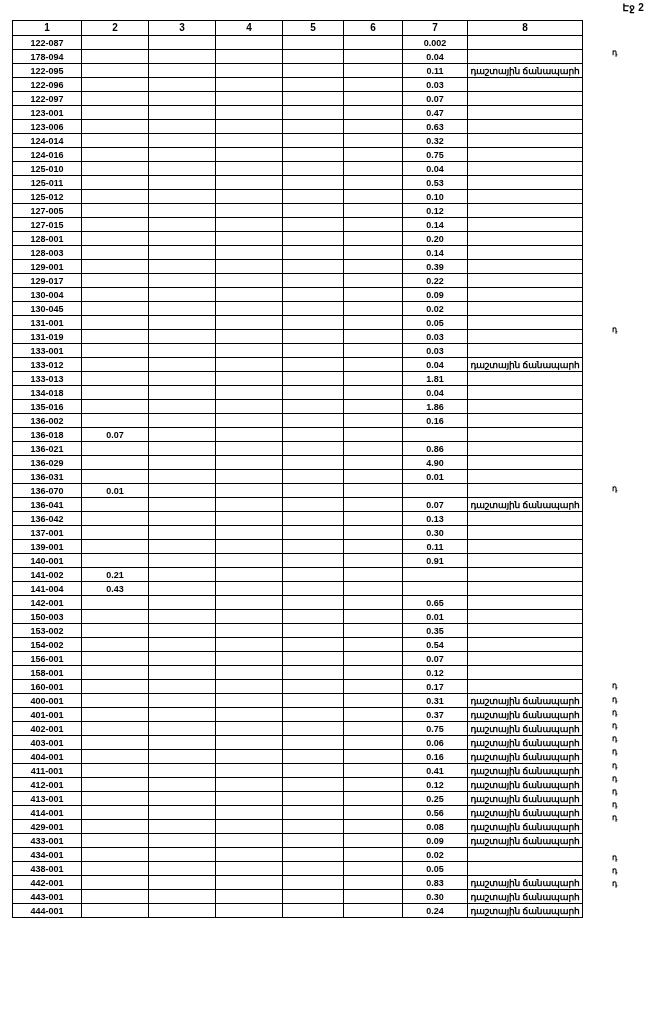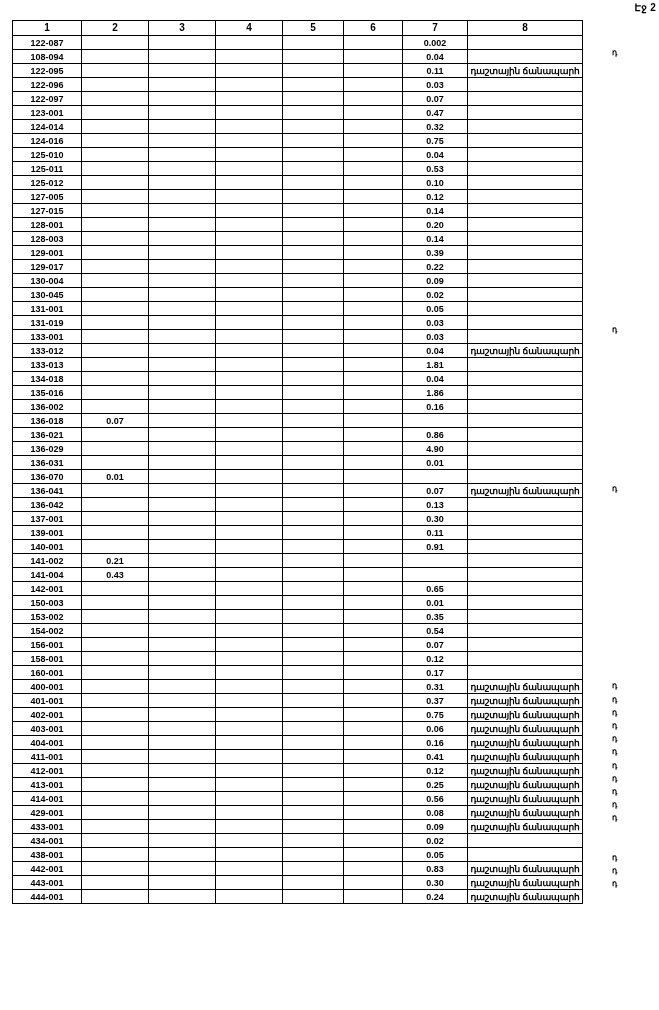--- a/index.html
+++ b/index.html
@@ -16,21 +16,21 @@
     overflow: hidden;
   }
   #page {
     position: relative;
     width: 659px;
     height: 1010px;
   }
   .page-label {
     position: absolute;
     top: 2px;
-    left: 16px;
+    left: 4px;
     width: 640px;
     text-align: right;
     font-size: 10px;
     font-weight: bold;
     letter-spacing: 0.3px;
   }
   table.doc {
     position: absolute;
     top: 20px;
     left: 12px;
@@ -105,21 +105,21 @@
           <td class="c1">122-087</td>
           <td class="c2"></td>
           <td class="c3"></td>
           <td class="c4"></td>
           <td class="c5"></td>
           <td class="c6"></td>
           <td class="c7">0.002</td>
           <td class="c8 note"></td>
         </tr>
         <tr>
-          <td class="c1">108-094</td>
+          <td class="c1">178-094</td>
           <td class="c2"></td>
           <td class="c3"></td>
           <td class="c4"></td>
           <td class="c5"></td>
           <td class="c6"></td>
           <td class="c7">0.04</td>
           <td class="c8 note"></td>
         </tr>
         <tr>
           <td class="c1">122-095</td>
@@ -152,20 +152,30 @@
           <td class="c8 note"></td>
         </tr>
         <tr>
           <td class="c1">123-001</td>
           <td class="c2"></td>
           <td class="c3"></td>
           <td class="c4"></td>
           <td class="c5"></td>
           <td class="c6"></td>
           <td class="c7">0.47</td>
+          <td class="c8 note"></td>
+        </tr>
+        <tr>
+          <td class="c1">123-006</td>
+          <td class="c2"></td>
+          <td class="c3"></td>
+          <td class="c4"></td>
+          <td class="c5"></td>
+          <td class="c6"></td>
+          <td class="c7">0.63</td>
           <td class="c8 note"></td>
         </tr>
         <tr>
           <td class="c1">124-014</td>
           <td class="c2"></td>
           <td class="c3"></td>
           <td class="c4"></td>
           <td class="c5"></td>
           <td class="c6"></td>
           <td class="c7">0.32</td>

